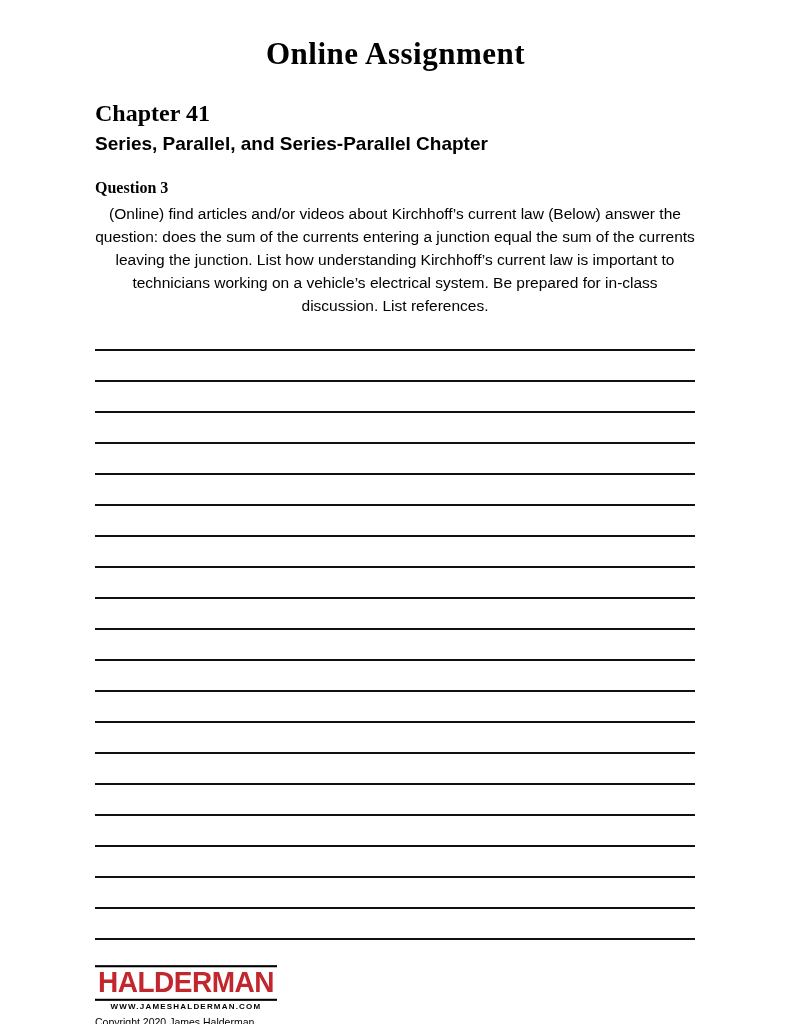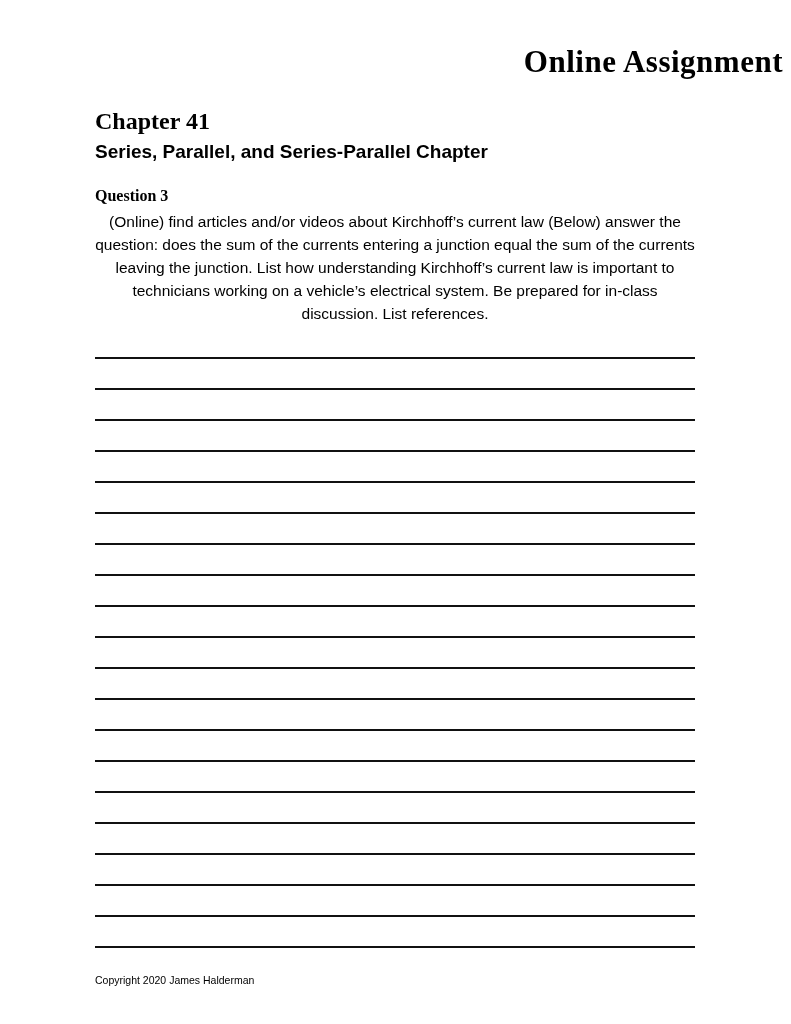--- a/index.html
+++ b/index.html
@@ -11,23 +11,23 @@
     position: relative;
     width: 791px;
     height: 1024px;
     background: #ffffff;
     overflow: hidden;
     font-family: "Liberation Serif", serif;
     color: #000000;
     box-sizing: border-box;
   }
   .doc-title {
-    margin: 8px;
+    margin: 0;
     padding-top: 38px;
-    text-align: right;
+    text-align: center;
     font-family: "Liberation Serif", serif;
     font-size: 31px;
     font-weight: bold;
     line-height: 1.05;
     letter-spacing: 0.5px;
   }
   .content {
     margin-left: 95px;
     width: 600px;
   }
@@ -134,17 +134,21 @@
         <div class="rule-line"></div>
         <div class="rule-line"></div>
         <div class="rule-line"></div>
         <div class="rule-line"></div>
         <div class="rule-line"></div>
         <div class="rule-line"></div>
         <div class="rule-line"></div>
       </div>
 
     <div class="footer">
+      <div class="logo">
+        <div class="logo-text" style="color: rgb(193, 39, 45);">HALDERMAN</div>
+        <div class="logo-url">WWW.JAMESHALDERMAN.COM</div>
+      </div>
       <div class="copyright">Copyright 2020 James Halderman</div>
     </div>
 
   </div>
 </div>
 
 </body></html>

